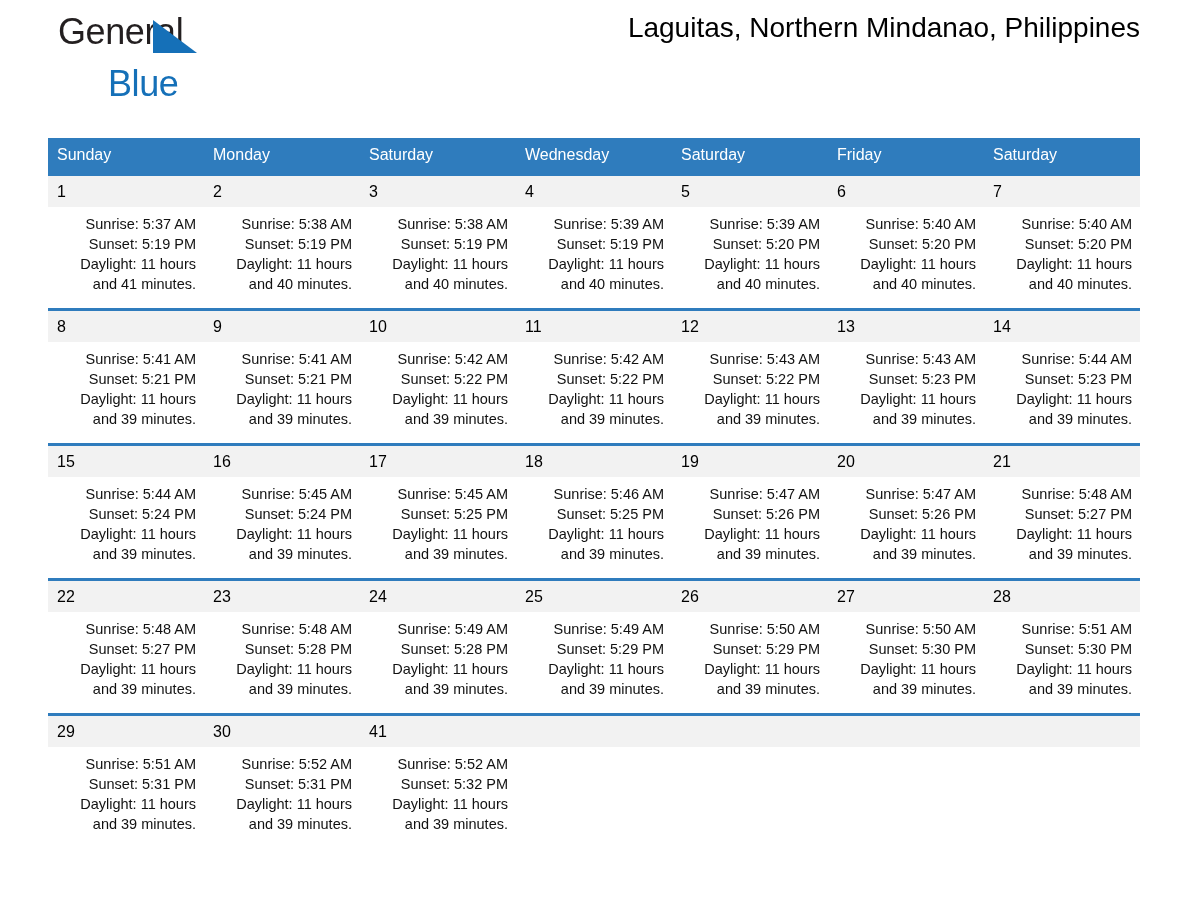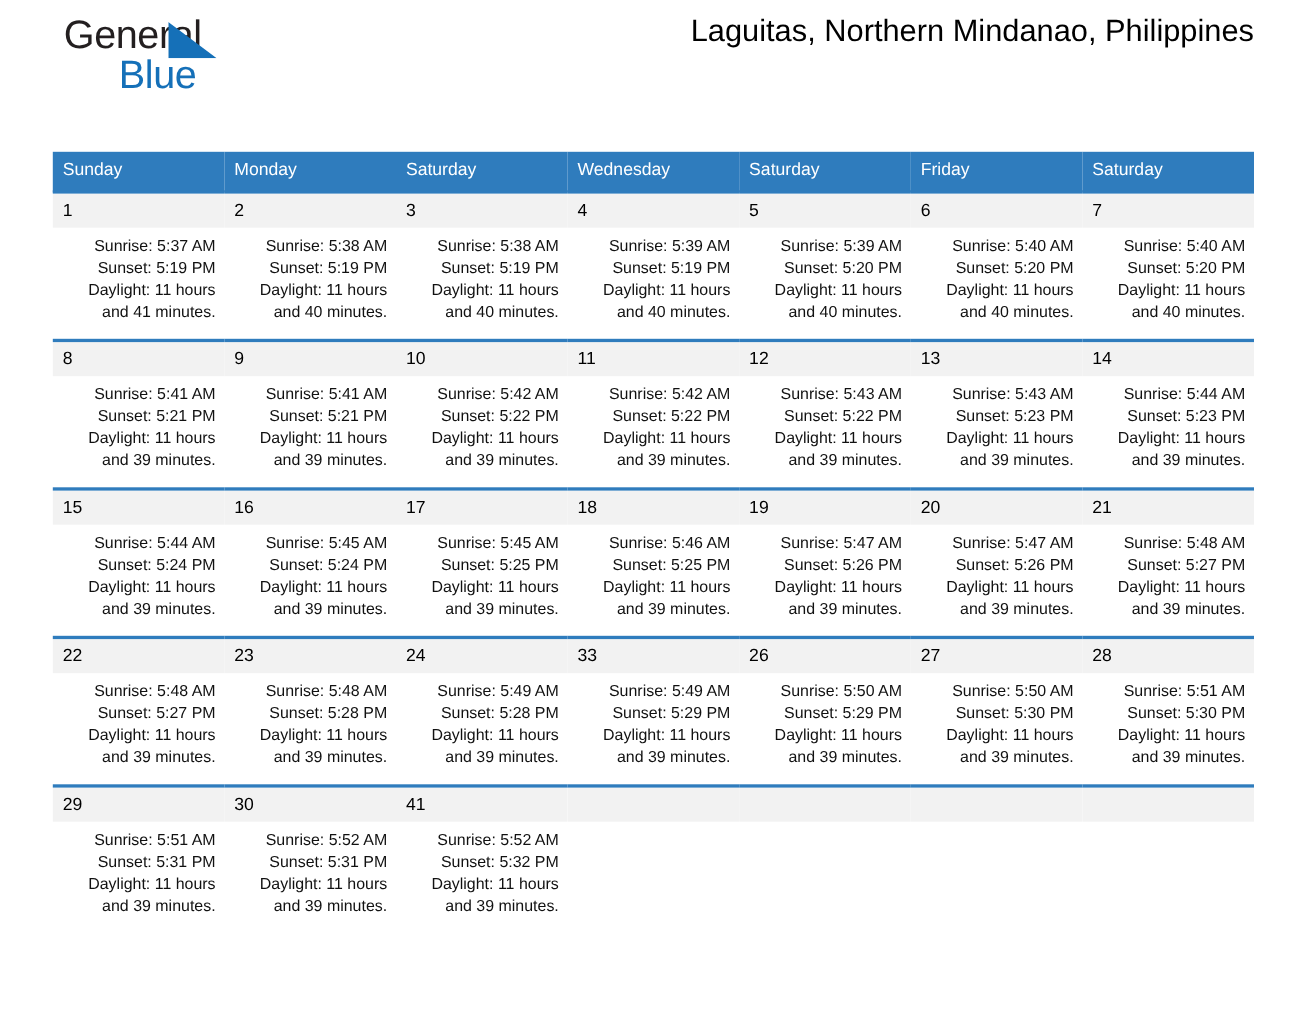--- a/index.html
+++ b/index.html
@@ -50,21 +50,21 @@
   .brand-triangle {
     position: absolute;
     left: 105px;
     top: 8px;
     width: 44px;
     height: 33px;
   }
   .brand-blue {
     position: absolute;
     left: 60px;
-    top: 36px;
+    top: 52px;
     font-size: 36px;
     line-height: 40px;
     letter-spacing: -0.4px;
     color: #1570b8;
     font-weight: 400;
   }
   .title-block {
     text-align: right;
     padding-top: 2px;
   }
@@ -387,21 +387,21 @@
           <td class="day-cell">
             <div class="day-num">24</div>
             <div class="day-body">
               <div>Sunrise: 5:49 AM</div>
               <div>Sunset: 5:28 PM</div>
               <div>Daylight: 11 hours</div>
               <div>and 39 minutes.</div>
             </div>
           </td>
           <td class="day-cell">
-            <div class="day-num">33</div>
+            <div class="day-num">25</div>
             <div class="day-body">
               <div>Sunrise: 5:49 AM</div>
               <div>Sunset: 5:29 PM</div>
               <div>Daylight: 11 hours</div>
               <div>and 39 minutes.</div>
             </div>
           </td>
           <td class="day-cell">
             <div class="day-num">26</div>
             <div class="day-body">

